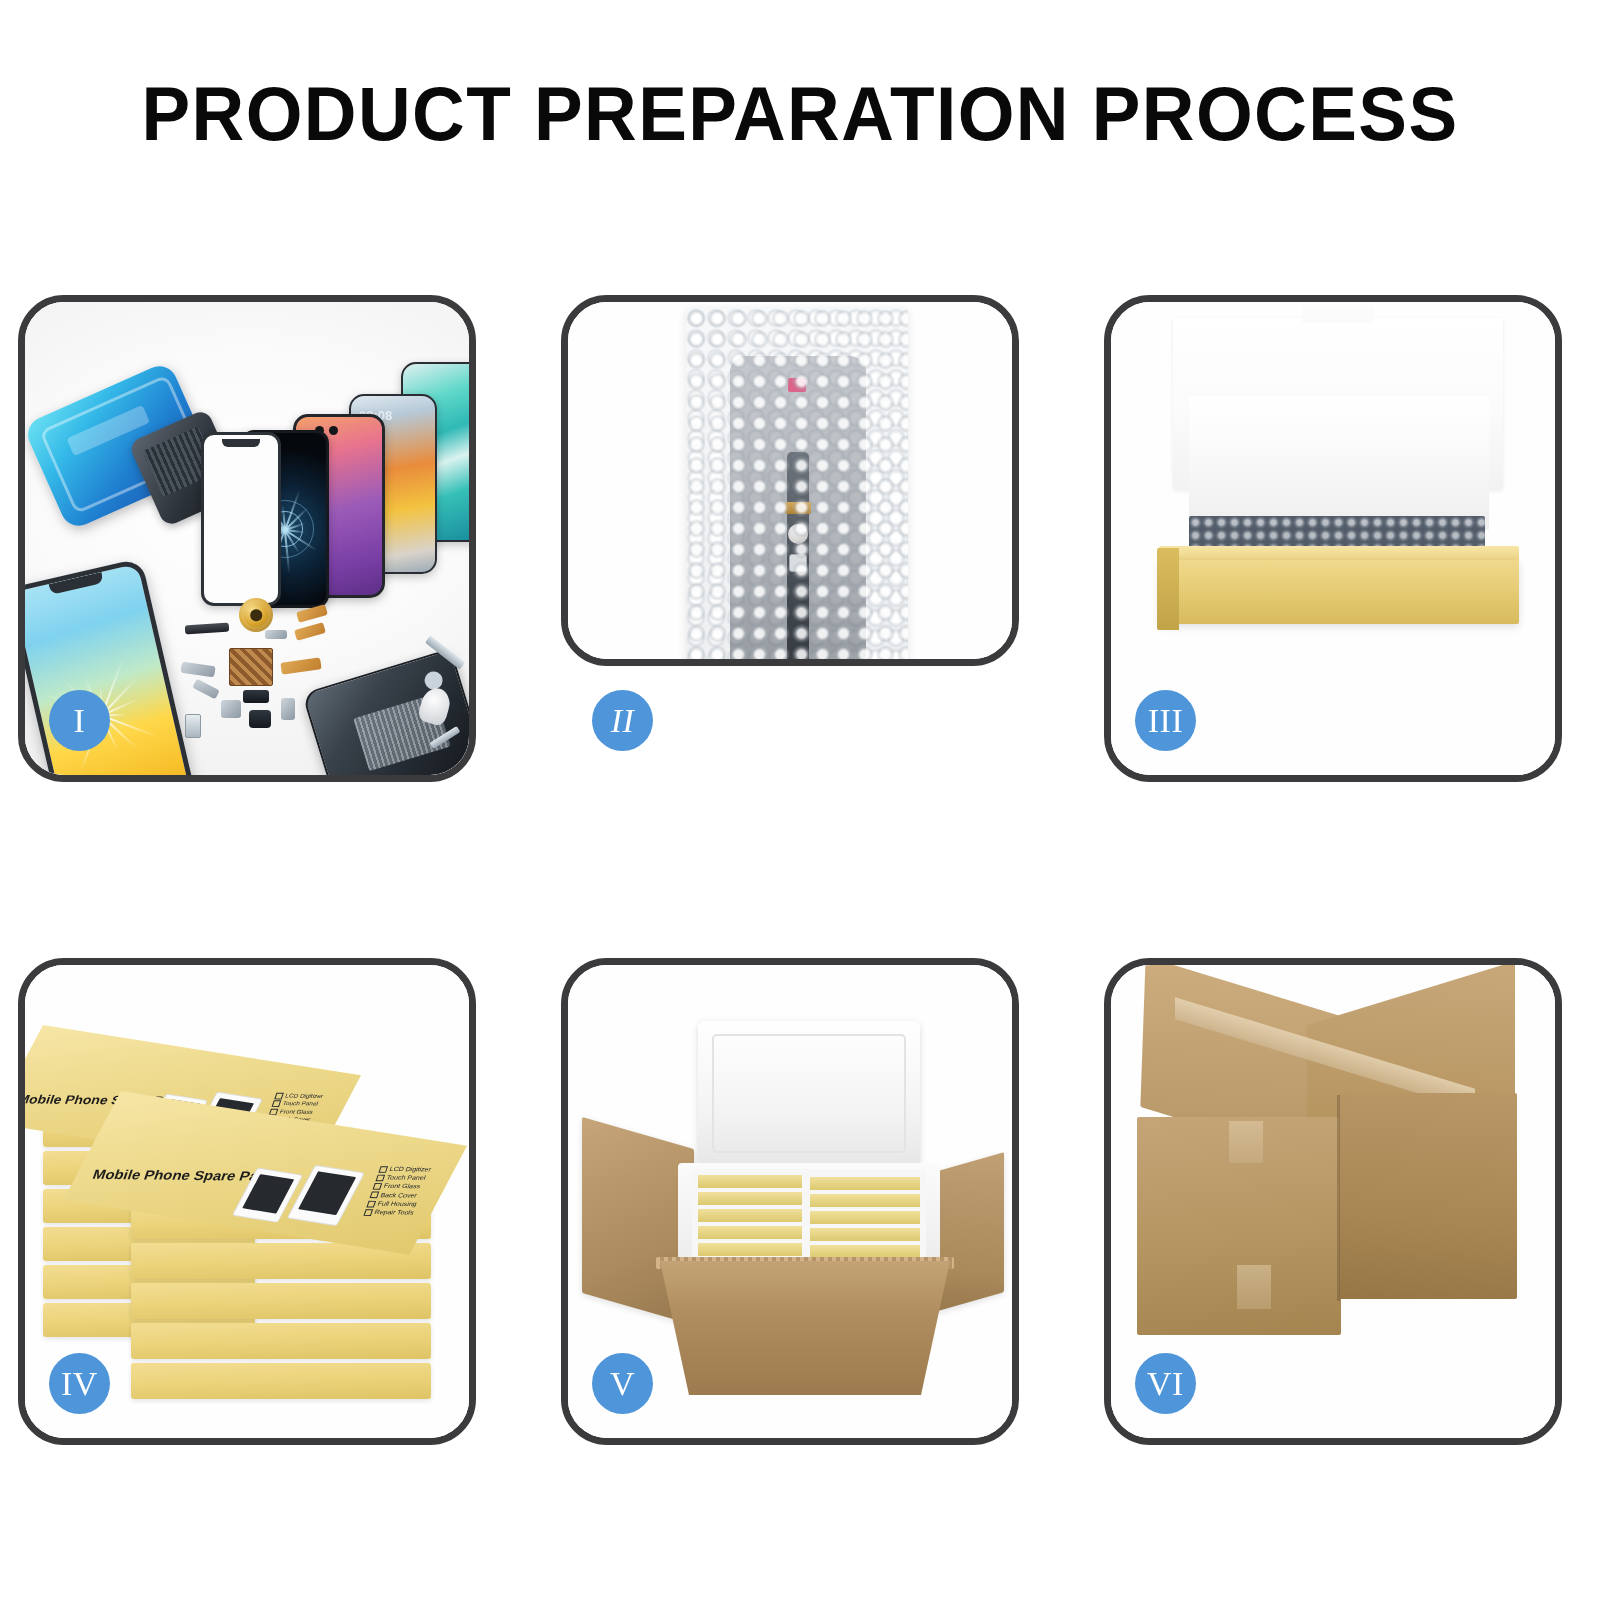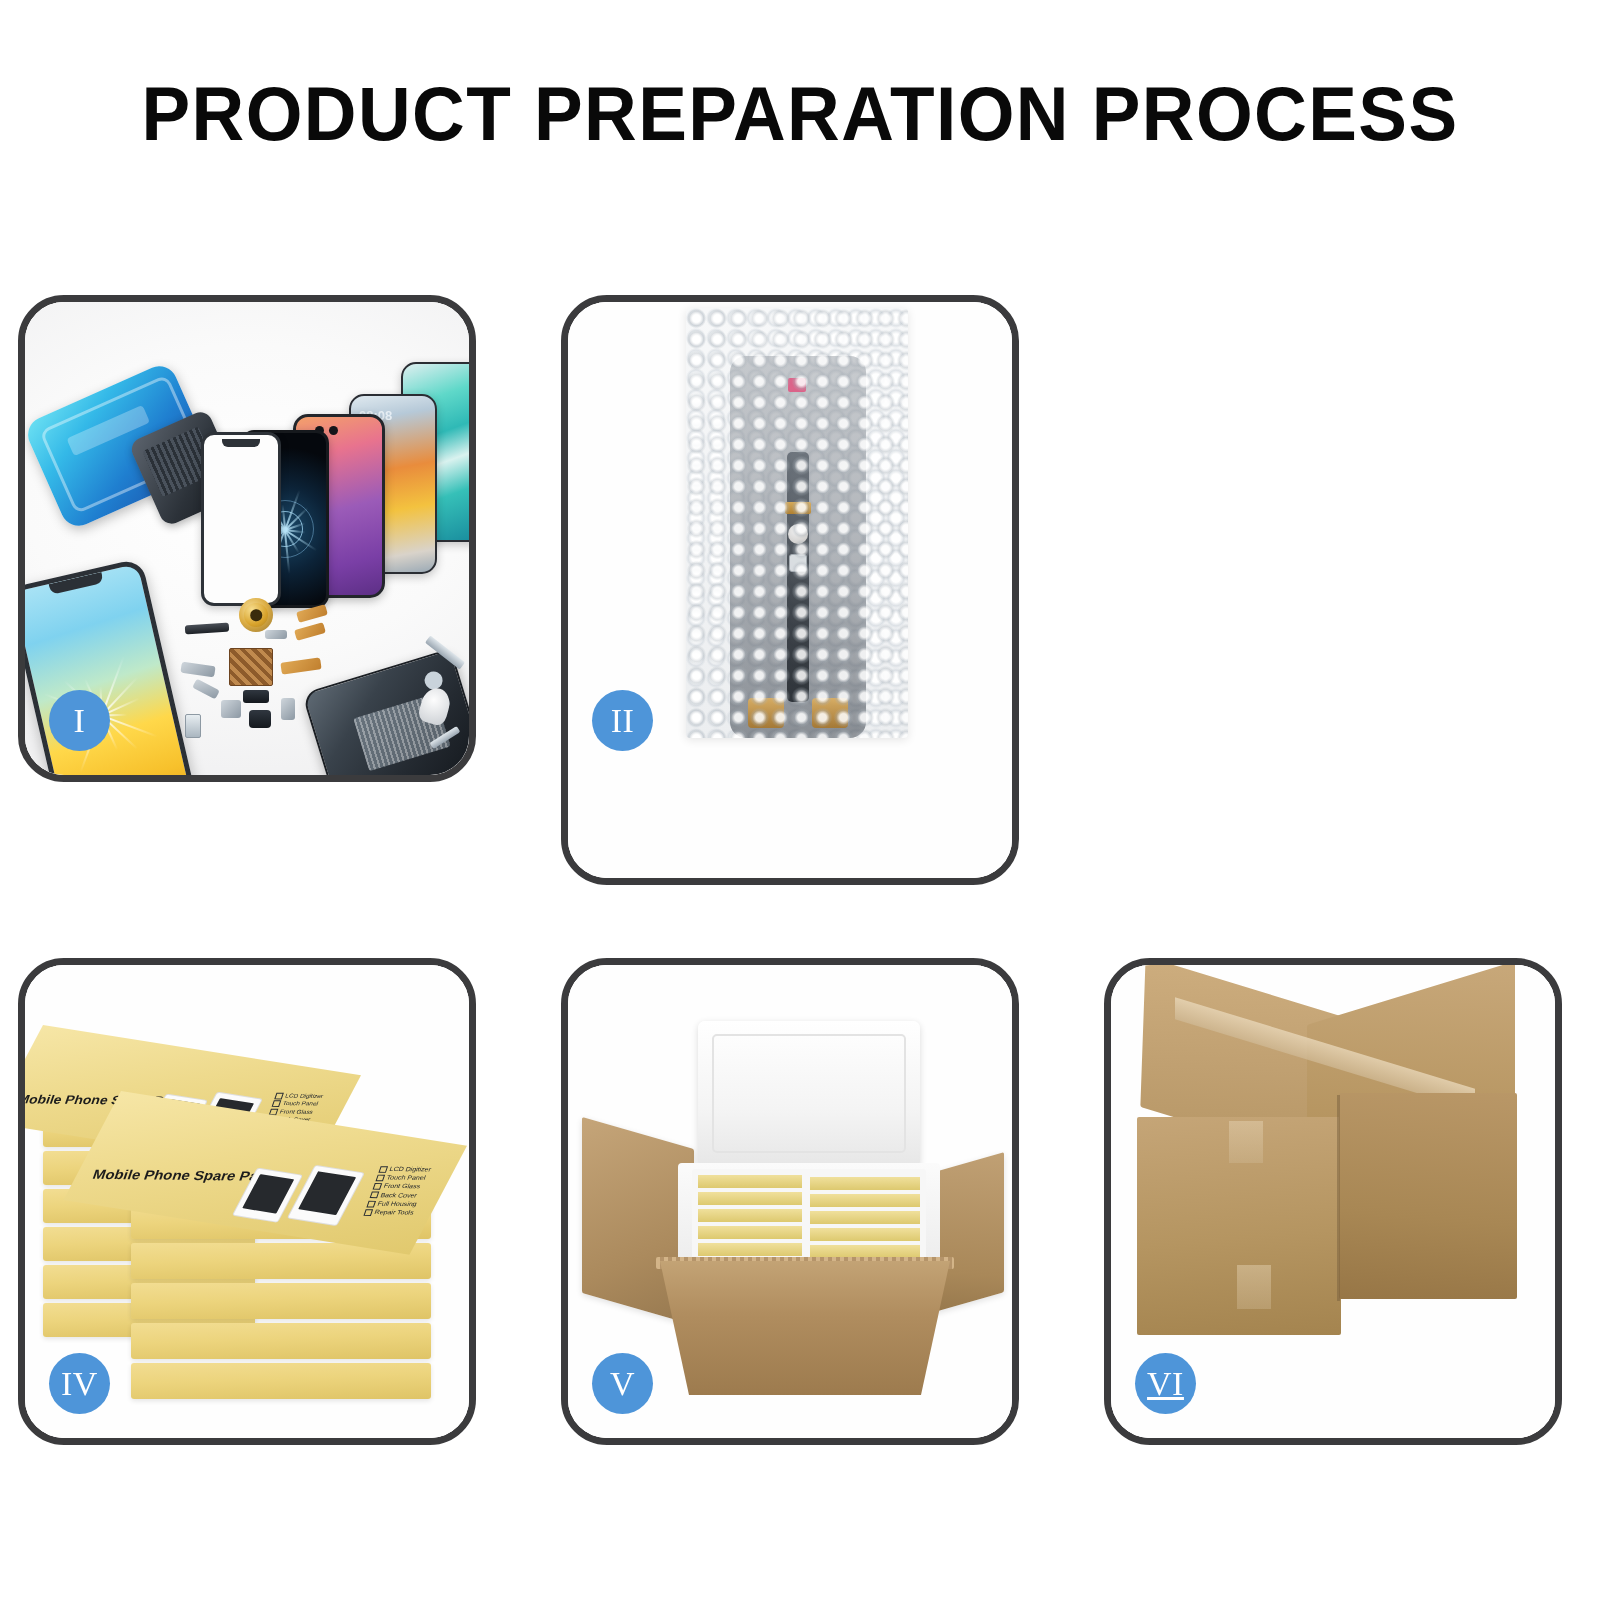--- a/index.html
+++ b/index.html
@@ -462,40 +462,55 @@
         <div class="part p-flex2" style="left:256px;top:396px;width:14px;height:22px;border-radius:3px;"></div>
         <div class="part p-tray" style="left:160px;top:412px;width:14px;height:22px;"></div>
         <div class="part p-tool" style="left:398px;top:346px;width:44px;height:9px;transform:rotate(38deg);"></div>
         <div class="part p-brush" style="left:396px;top:386px;width:28px;height:36px;transform:rotate(16deg);"></div>
         <div class="part p-tool" style="left:404px;top:432px;width:32px;height:7px;transform:rotate(-32deg);"></div>
       </div>
     </div>
     <div class="badge" style="left:24px;top:388px;">I</div>
   </div>
 
-  <div class="card" style="left:561px;top:295px;width:458px;height:590px;">
+  <div class="card" style="left:561px;top:295px;width:458px;height:371px;font-style:italic;">
     <div class="card-media">
       <div class="scene p2-bg">
         <div class="bubble-sheet">
           <div class="bw-part">
             <span class="bw-pink"></span>
             <span class="bw-strip"></span>
             <span class="bw-gold" style="top:146px;"></span>
             <span class="bw-dot" style="top:168px;"></span>
             <span class="bw-sq" style="top:198px;"></span>
             <span class="bw-conn" style="left:18px;"></span>
             <span class="bw-conn" style="right:18px;"></span>
           </div>
           <div class="bubbles"></div>
         </div>
       </div>
     </div>
     <div class="badge" style="left:24px;top:388px;">II</div>
   </div>
 
+  <div class="card" style="left:1104px;top:295px;width:458px;height:487px;">
+    <div class="card-media">
+      <div class="scene p3-bg">
+        <div class="mb-lid">
+            <span class="mb-lid-tab"></span>
+          </div>
+        <div class="mb-lid-inner"></div>
+        <div class="mb-bubble"></div>
+        <div class="mb-tray-lip"></div>
+        <div class="mb-tray"></div>
+        <div class="mb-side"></div>
+      </div>
+    </div>
+    <div class="badge" style="left:24px;top:388px;">III</div>
+  </div>
 
   <div class="card" style="left:18px;top:958px;width:458px;height:487px;">
     <div class="card-media">
       <div class="scene p4-bg" id="stack-scene">
 
         <div class="bx" style="left:18px;top:148px;width:212px;height:34px;"></div>
         <div class="bx" style="left:18px;top:186px;width:212px;height:34px;"></div>
         <div class="bx" style="left:18px;top:224px;width:212px;height:34px;"></div>
         <div class="bx" style="left:18px;top:262px;width:212px;height:34px;"></div>
         <div class="bx" style="left:18px;top:300px;width:212px;height:34px;"></div>
@@ -582,16 +597,16 @@
         <div class="sc-top"></div>
         <div class="sc-top2"></div>
         <div class="sc-tape" style="left:64px;top:78px;width:300px;height:22px;transform:skewY(17deg);"></div>
         <div class="sc-front"></div>
         <div class="sc-side"></div>
         <div class="sc-seam" style="left:226px;top:130px;width:3px;height:206px;"></div>
         <div class="sc-tape" style="left:118px;top:156px;width:34px;height:42px;opacity:.55;"></div>
         <div class="sc-tape" style="left:126px;top:300px;width:34px;height:44px;opacity:.55;"></div>
       </div>
     </div>
-    <div class="badge" style="left:24px;top:388px;text-decoration:underline;">VI</div>
+    <div class="badge" style="left:24px;top:388px;">VI</div>
   </div>
 
 </div>
 
 </body></html>

